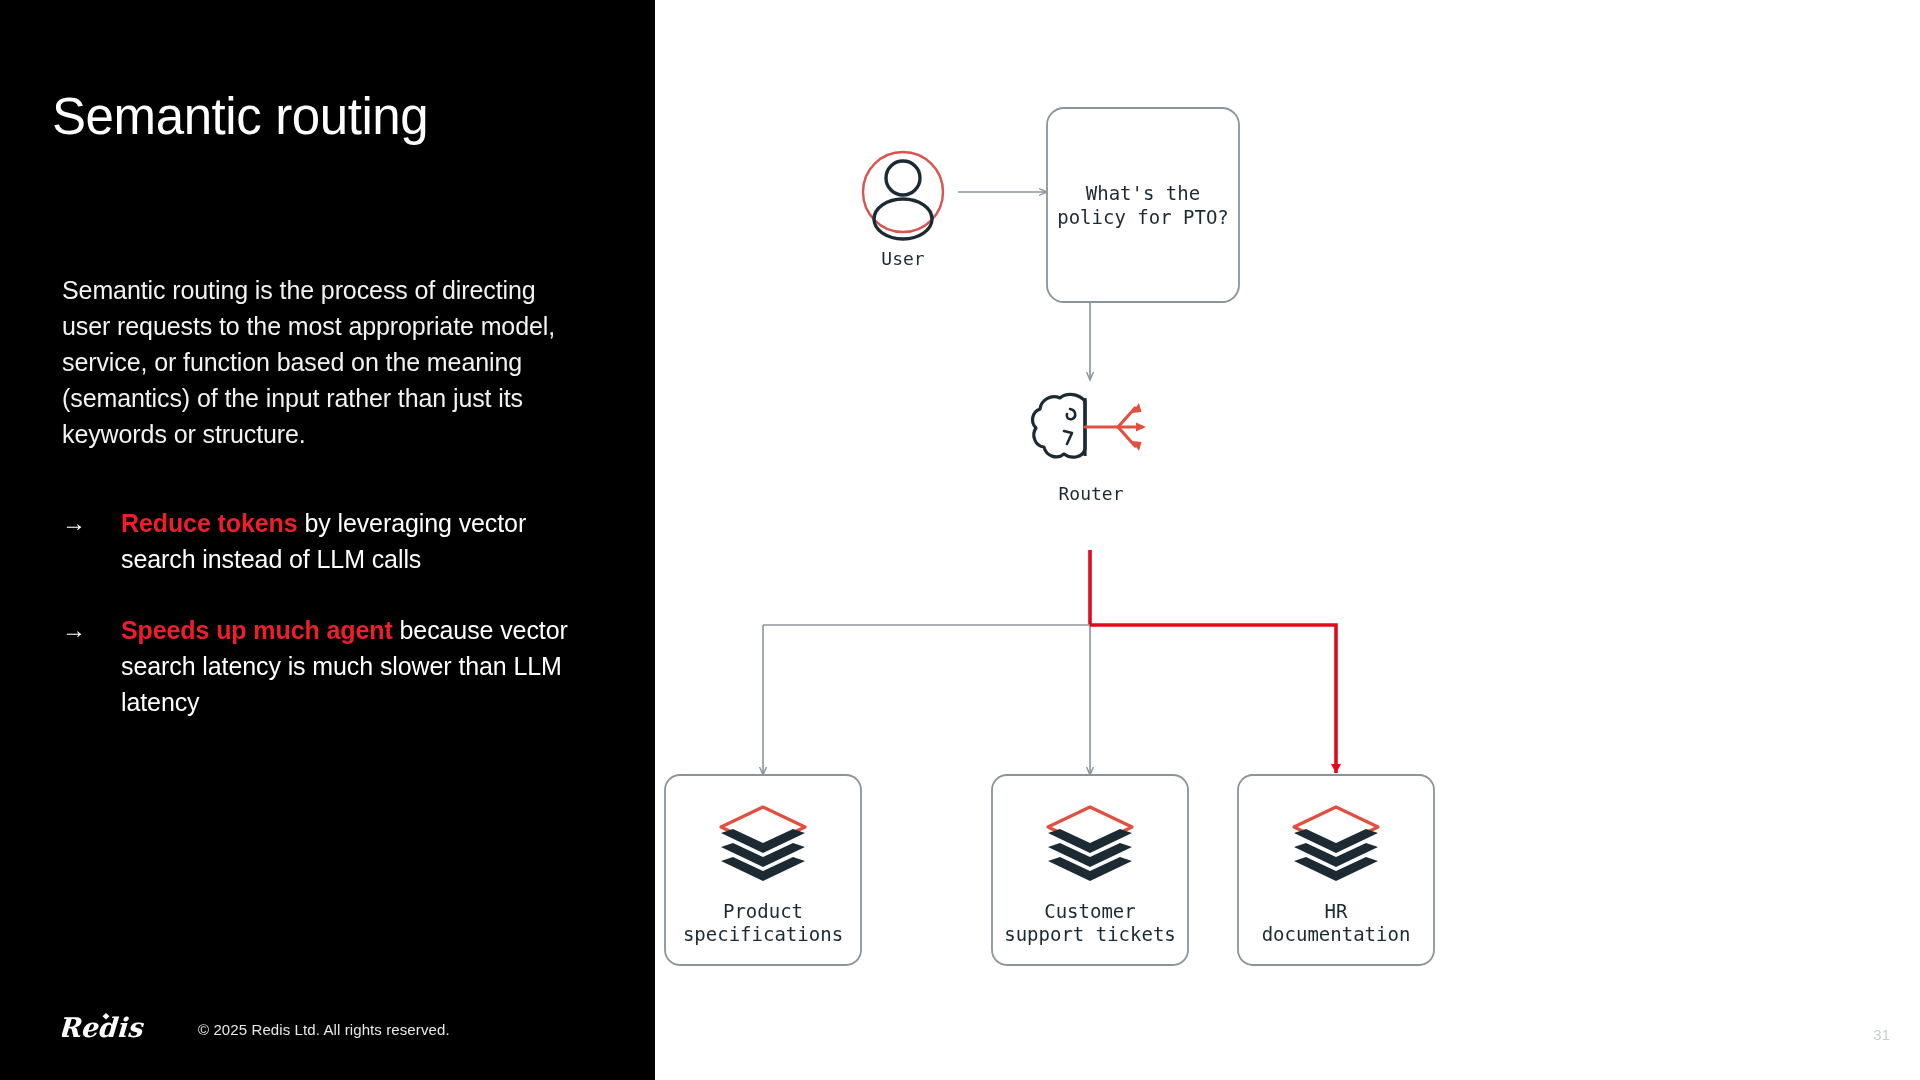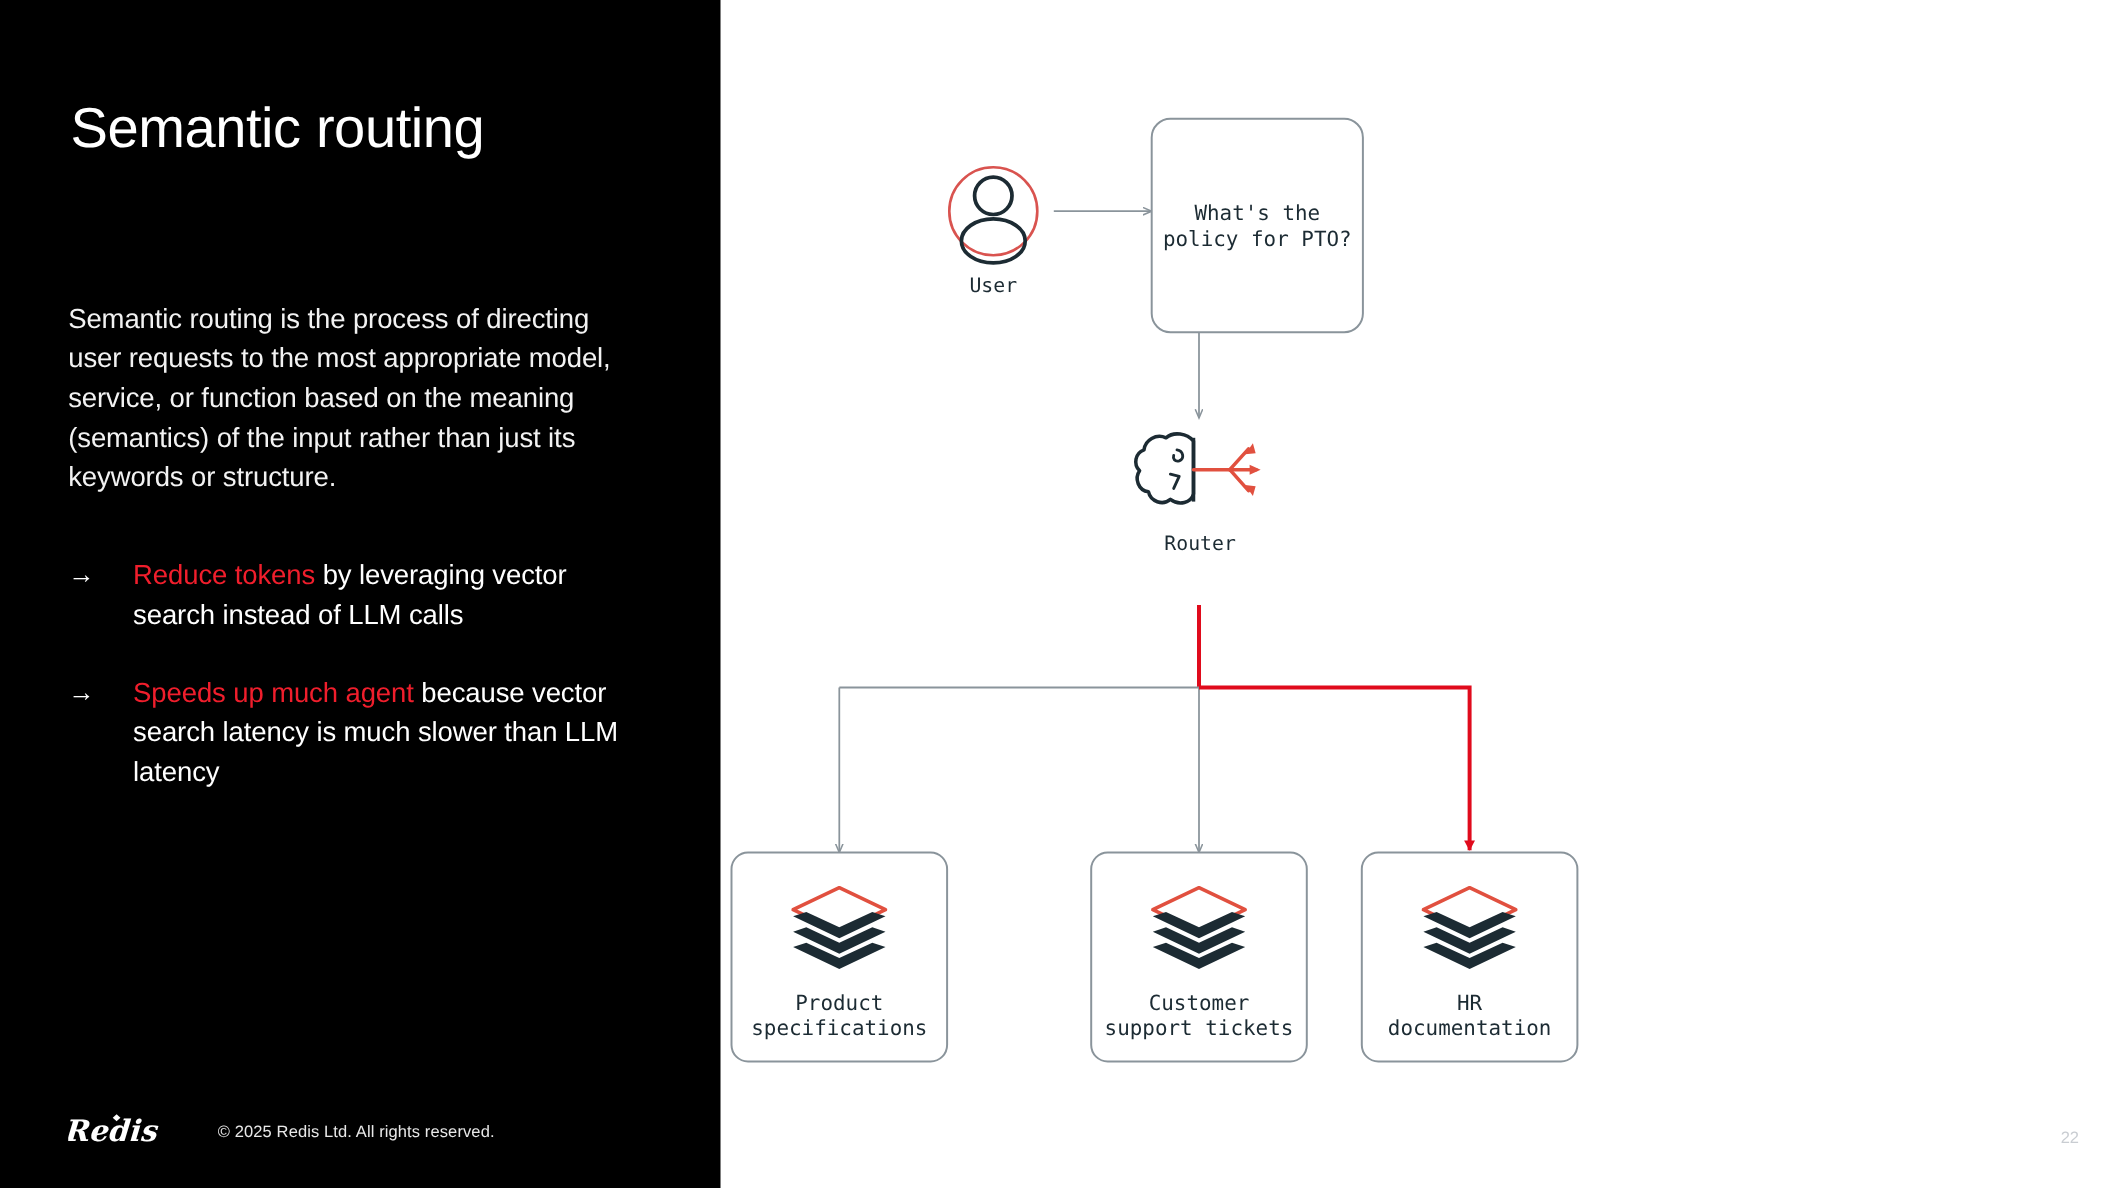--- a/index.html
+++ b/index.html
@@ -10,41 +10,41 @@
     overflow:hidden;
   }
   .slide { position:relative; width:1920px; height:1080px; background:#ffffff; }
 
   
   .panel-left {
     position:absolute; left:0; top:0; width:655px; height:1080px;
     background:#000000;
   }
   .slide-title {
-    position:absolute; left:64px; top:88px;
+    position:absolute; left:52px; top:88px;
     font-size:51px; font-weight:400; color:#ffffff;
     letter-spacing:-0.4px; line-height:1.15;
     white-space:nowrap;
   }
   .body-copy {
     position:absolute; left:62px; top:272px; width:508px;
     font-size:25px; font-weight:400; color:#f2f2f2;
     line-height:36px; letter-spacing:-0.1px;
   }
 
   .bullets { position:absolute; left:62px; top:505px; width:520px; }
   .bullet { position:relative; display:block; margin-bottom:35px; padding-left:59px; }
   .bullet-arrow {
     position:absolute; left:0; top:1px;
     font-size:24px; color:#ffffff; line-height:33px;
   }
   .bullet-text {
     font-size:25px; color:#ffffff; line-height:36px; letter-spacing:-0.1px;
   }
-  .bullet-lead { color:#F01E2C; font-weight:400;text-align:center; }
+  .bullet-lead { color:#F01E2C; font-weight:700;text-align:center; }
 
   
   .footer-logo {
     position:absolute; left:62px; bottom:34px;
     width:92px; height:36px;
   }
   .footer-copy {
     position:absolute; left:198px; bottom:42px;
     font-size:15px; color:#e8e8e8; letter-spacing:0.1px;
     white-space:nowrap;
@@ -205,14 +205,14 @@
           <path d="M-42,-2 L-30,-6 L0,8 L30,-6 L42,-2 L0,18 Z" fill="#1C2B33"></path>
           <path d="M-42,12 L-30,8 L0,22 L30,8 L42,12 L0,32 Z" fill="#1C2B33"></path>
           <path d="M-42,26 L-30,22 L0,36 L30,22 L42,26 L0,46 Z" fill="#1C2B33"></path>
         </g>
         <text class="mono node-box-label" x="681" y="918" text-anchor="middle">HR</text>
         <text class="mono node-box-label" x="681" y="941" text-anchor="middle">documentation</text>
       </g>
     </svg>
   </div>
 
-  <div class="page-number">22</div>
+  <div class="page-number">31</div>
 </div>
 
 </body></html>

